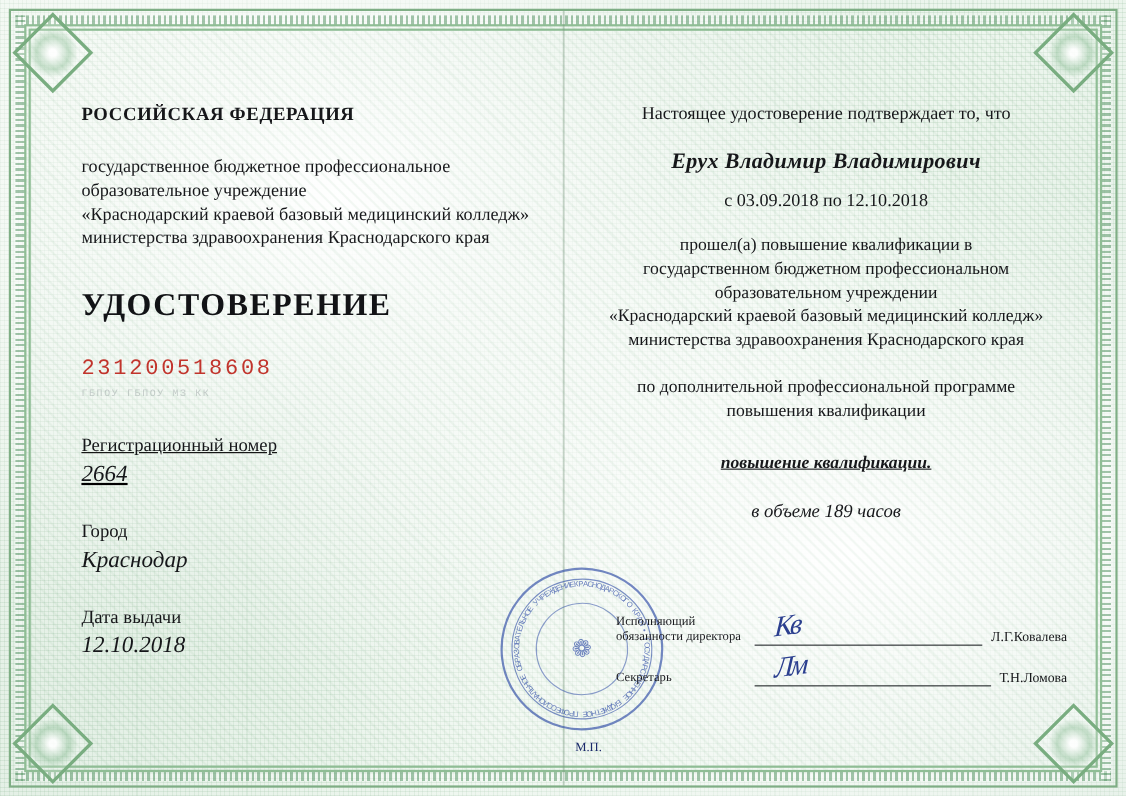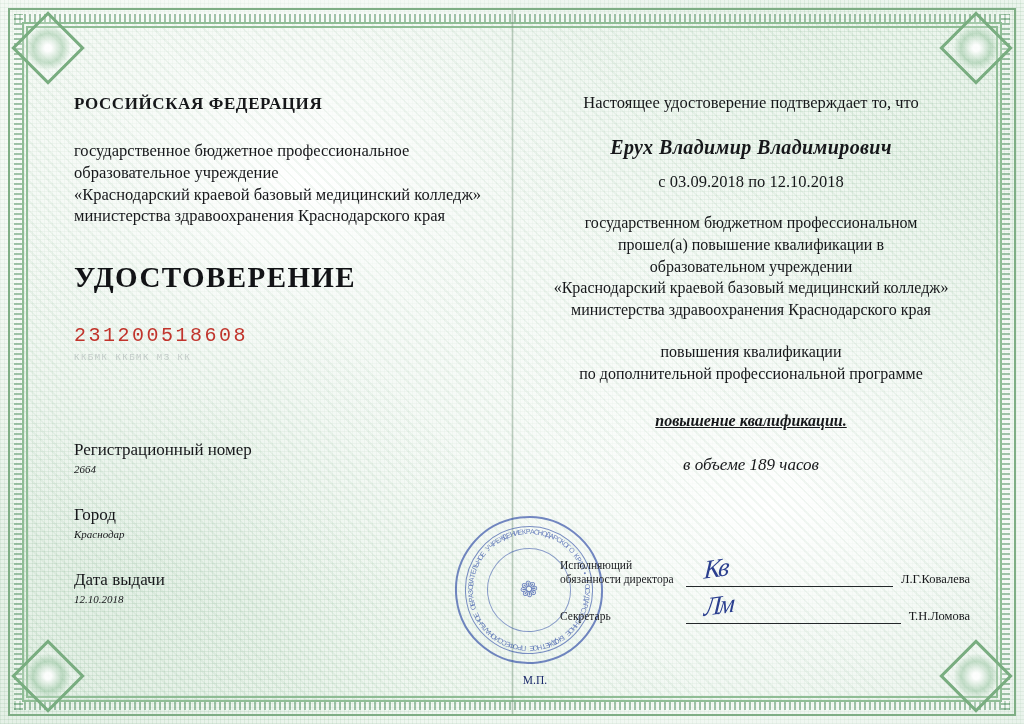--- a/index.html
+++ b/index.html
@@ -136,26 +136,26 @@
     font-size: 9px;
     letter-spacing: 1.5px;
     color: rgba(160,170,170,0.55);
   }
   .field-block { margin-top: 30px; }
   .field-label {
     font-size: 17px;
     color: #16171a;
   }
   .field-value {
-    font-size: 11px;
+    font-size: 21px;
     font-style: italic;
     color: #16171a;
     margin-top: 3px;
   }
-  .field-block.reg { margin-top: 77px; }
+  .field-block.reg { margin-top: 32px; text-decoration: underline; }
   .field-block.city { margin-top: 30px; }
   .field-block.date { margin-top: 30px; }
 
   
   .right-inner {
     padding: 58px 34px 0 34px;
     text-align: center;
     color: #16171a;
   }
   .r-line { font-size: 16.5px; line-height: 1.34; }
@@ -328,21 +328,21 @@
         <div class="org-lines">
           <div>государственное бюджетное профессиональное</div>
           <div>образовательное учреждение</div>
           <div>«Краснодарский краевой базовый медицинский колледж»</div>
           <div>министерства здравоохранения Краснодарского края</div>
         </div>
 
         <div class="doc-title">УДОСТОВЕРЕНИЕ</div>
 
         <div class="serial">231200518608</div>
-        <div class="serial-ghost">ККБМК ККБМК МЗ КК</div>
+        <div class="serial-ghost">ГБПОУ ГБПОУ МЗ КК</div>
 
         <div class="field-block reg">
           <div class="field-label">Регистрационный номер</div>
           <div class="field-value">2664</div>
         </div>
 
         <div class="field-block city">
           <div class="field-label">Город</div>
           <div class="field-value">Краснодар</div>
         </div>
@@ -355,30 +355,30 @@
     </div>
 
     <div class="page">
       <div class="right-inner">
         <div class="r-line">Настоящее удостоверение подтверждает то, что</div>
 
         <div class="name">Ерух Владимир Владимирович</div>
         <div class="period">с 03.09.2018 по 12.10.2018</div>
 
         <div class="para">
+          <div>прошел(а) повышение квалификации в</div>
           <div>государственном бюджетном профессиональном</div>
-          <div>прошел(а) повышение квалификации в</div>
           <div>образовательном учреждении</div>
           <div>«Краснодарский краевой базовый медицинский колледж»</div>
           <div>министерства здравоохранения Краснодарского края</div>
         </div>
 
         <div class="para">
+          <div>по дополнительной профессиональной программе</div>
           <div>повышения квалификации</div>
-          <div>по дополнительной профессиональной программе</div>
         </div>
 
         <div class="program">
           <div>повышение квалификации.</div>
         </div>
 
         <div class="hours">в объеме 189 часов</div>
       </div>
     </div>
   </div>

